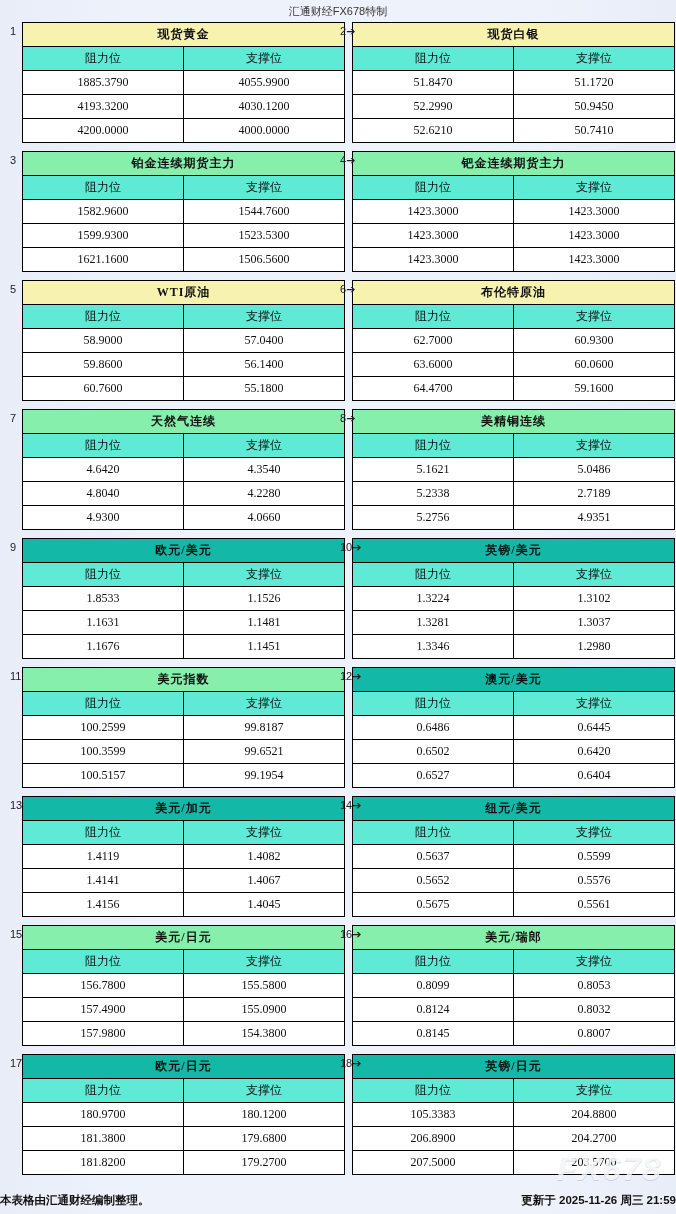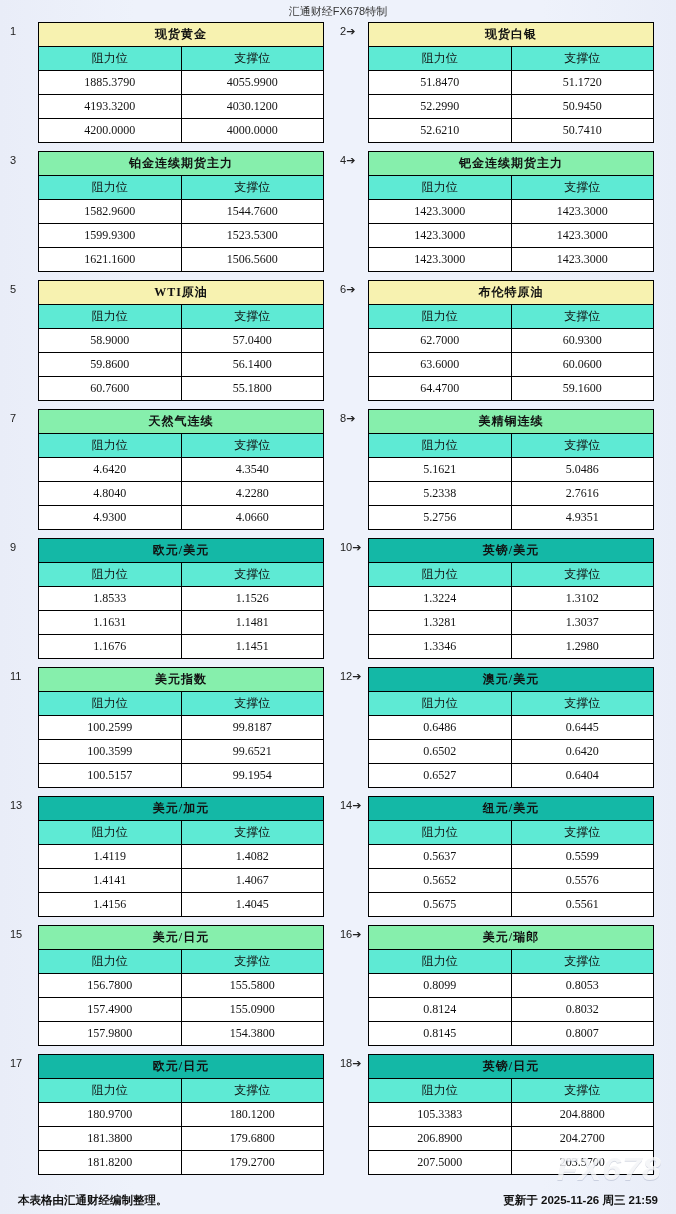--- a/index.html
+++ b/index.html
@@ -37,22 +37,22 @@
   .numlabel{
     position:absolute;
     top:2px;left:2px;
     font-size:11px;
     color:#222;
     z-index:4;
     line-height:14px;
   }
   table.blk{
     border-collapse:collapse;
-    width:286px;
-    margin-left:30px;
+    width:323px;
+    margin-left:14px;
     table-layout:fixed;
     background:#ffffff;
   }
   table.blk td,table.blk th{
     border:1px solid #000;
     text-align:center;
     height:23px;
     font-size:12px;
     padding:0;
     font-family:"Liberation Serif","DejaVu Serif",serif;
@@ -75,21 +75,21 @@
   }
   .t-gold{background:#f7f2b0;}
   .t-blue{background:#86efac;}
   .t-violet{background:#14b8a6;}
   .spacer{height:8px;}
   .footer{
     position:absolute;
     left:0;right:0;bottom:0;
     height:28px;
     display:flex;align-items:center;justify-content:space-between;
-    padding:0 18px;
+    padding:0 0;
     box-sizing:border-box;
     font-size:11.5px;
     color:#111;
     font-weight:bold;
   }
   .footer .right{font-weight:bold;}
   .wm{
     position:absolute;
     right:14px;bottom:26px;
     font-size:34px;
@@ -314,21 +314,21 @@
               <tr>
                 <td class="hdr">阻力位</td>
                 <td class="hdr">支撑位</td>
               </tr>
               <tr>
                 <td class="val">5.1621</td>
                 <td class="val">5.0486</td>
               </tr>
               <tr>
                 <td class="val">5.2338</td>
-                <td class="val">2.7616</td>
+                <td class="val">2.7189</td>
               </tr>
               <tr>
                 <td class="val">5.2756</td>
                 <td class="val">4.9351</td>
               </tr>
             </tbody>
           </table>
         </div>
       </div>
       <div class="spacer"></div>

